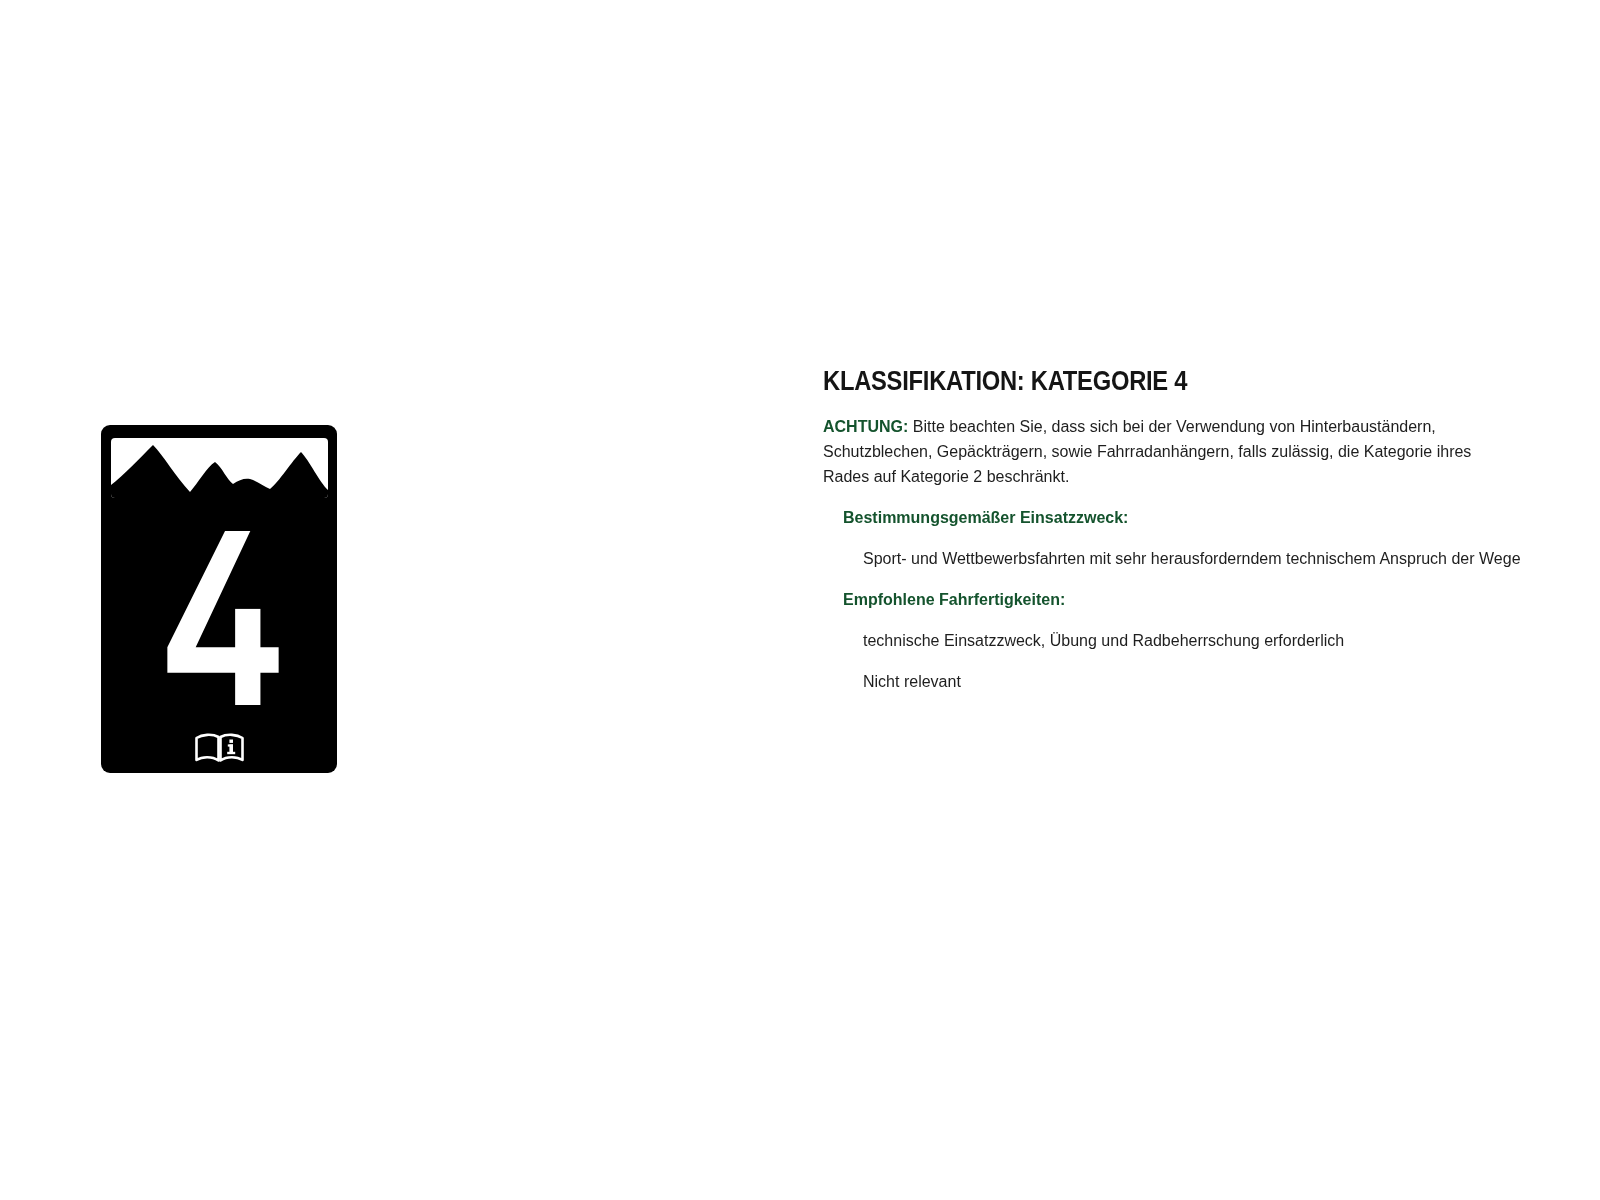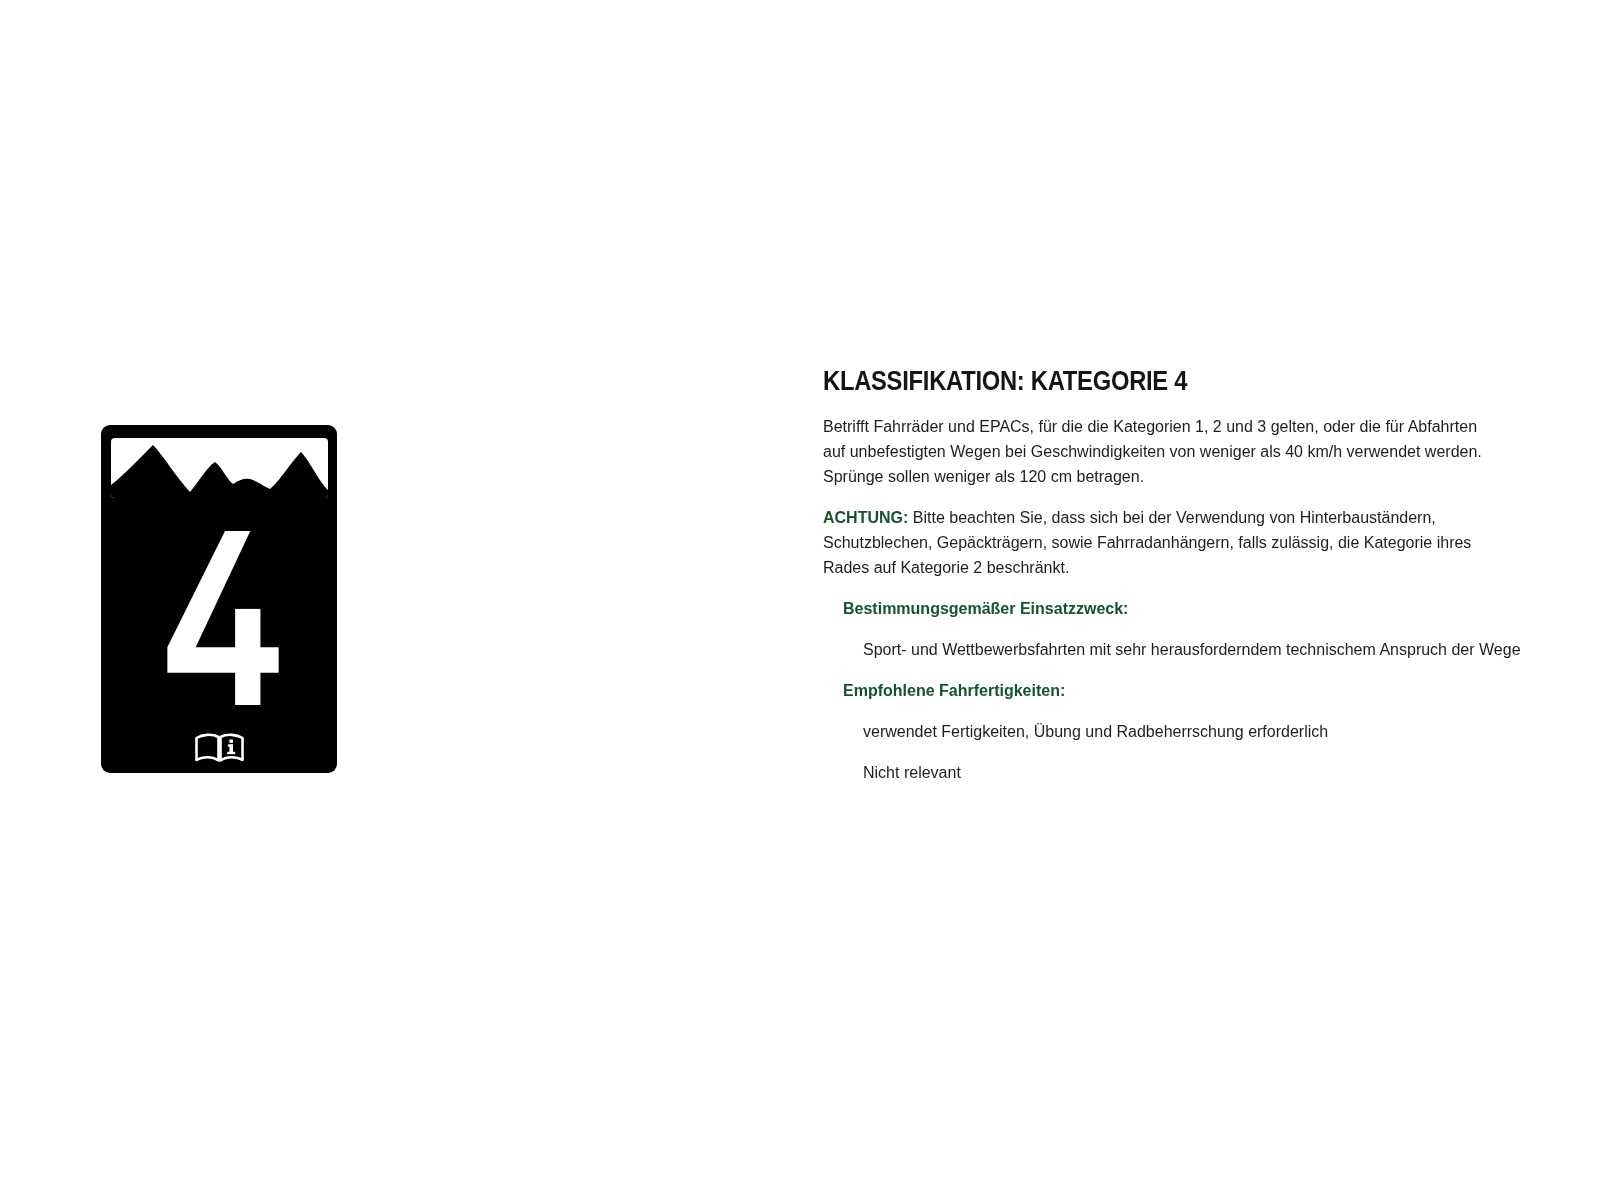--- a/index.html
+++ b/index.html
@@ -135,27 +135,26 @@
         </g>
       </svg>
     </div>
 
   </div>
 
   <div class="content">
 
     <h1 class="title">KLASSIFIKATION: KATEGORIE 4</h1>
 
-    <p class="para">Betrifft Fahrräder und EPACs, für die die Kategorien 1, 2 und 3 gelten, oder die für Abfahrten auf unbefestigten Wegen bei Geschwindigkeiten von weniger als 40 km/h verwendet werden. Sprünge sollen weniger als 120 cm betragen.</p>
 
     <p class="para"><strong>ACHTUNG:</strong><span> Bitte beachten Sie, dass sich bei der Verwendung von Hinterbauständern, Schutzblechen, Gepäckträgern, sowie Fahrradanhängern, falls zulässig, die Kategorie ihres Rades auf Kategorie 2 beschränkt.</span></p>
 
     <p class="sect-heading">Bestimmungsgemäßer Einsatzzweck:</p>
     <p class="sect-text">Sport- und Wettbewerbsfahrten mit sehr herausforderndem technischem Anspruch der Wege</p>
 
     <p class="sect-heading">Empfohlene Fahrfertigkeiten:</p>
-    <p class="sect-text">verwendet Fertigkeiten, Übung und Radbeherrschung erforderlich</p>
+    <p class="sect-text">technische Einsatzzweck, Übung und Radbeherrschung erforderlich</p>
 
     <p class="sect-text">Nicht relevant</p>
 
   </div>
 
 </div>
 
 </body></html>

